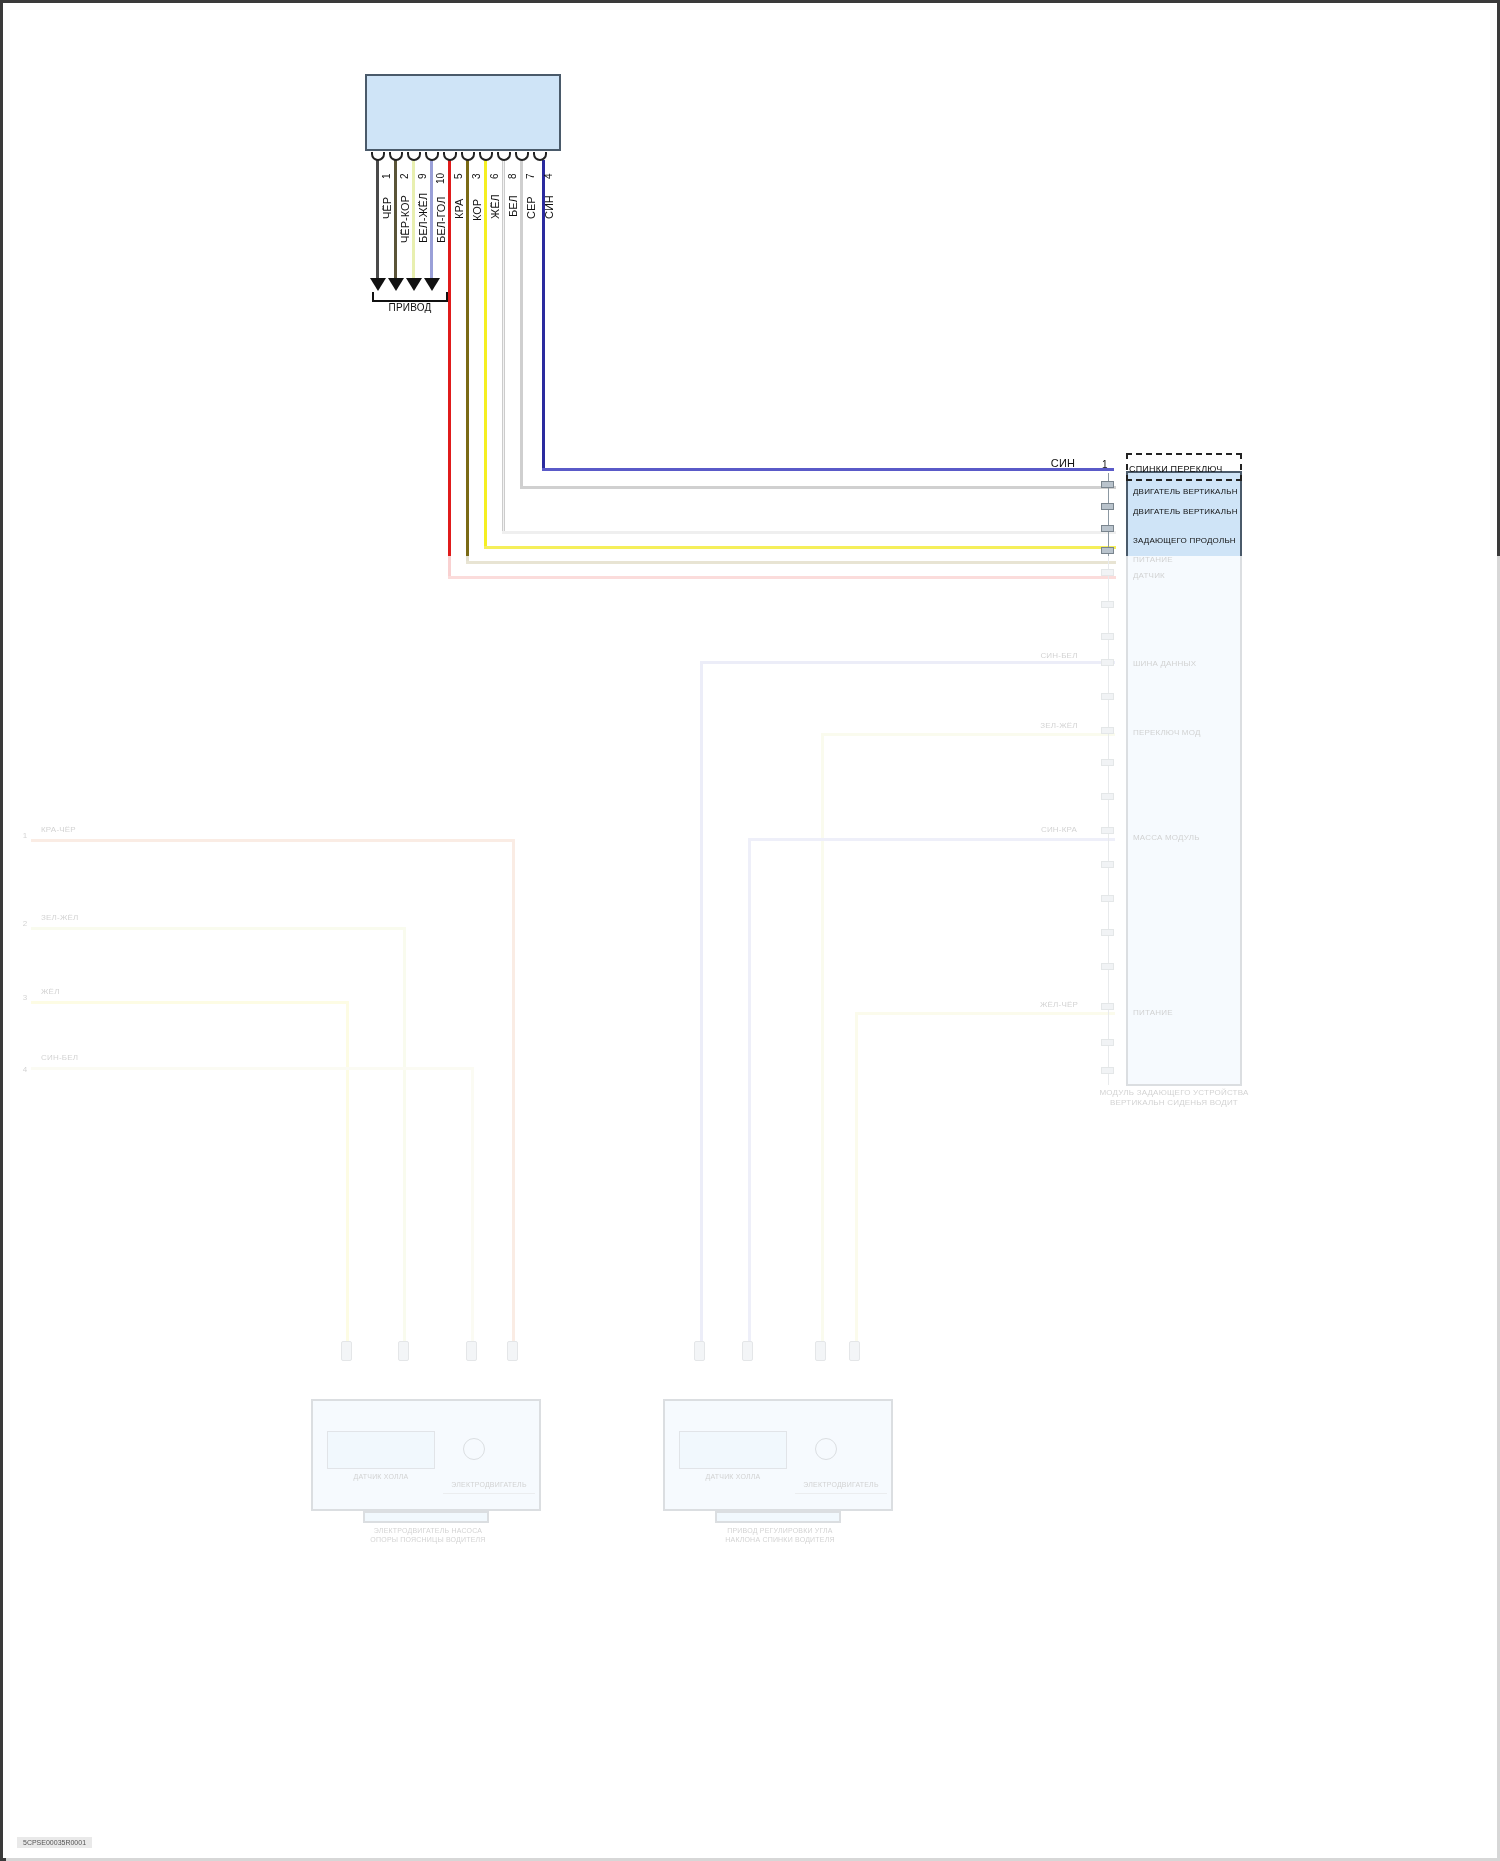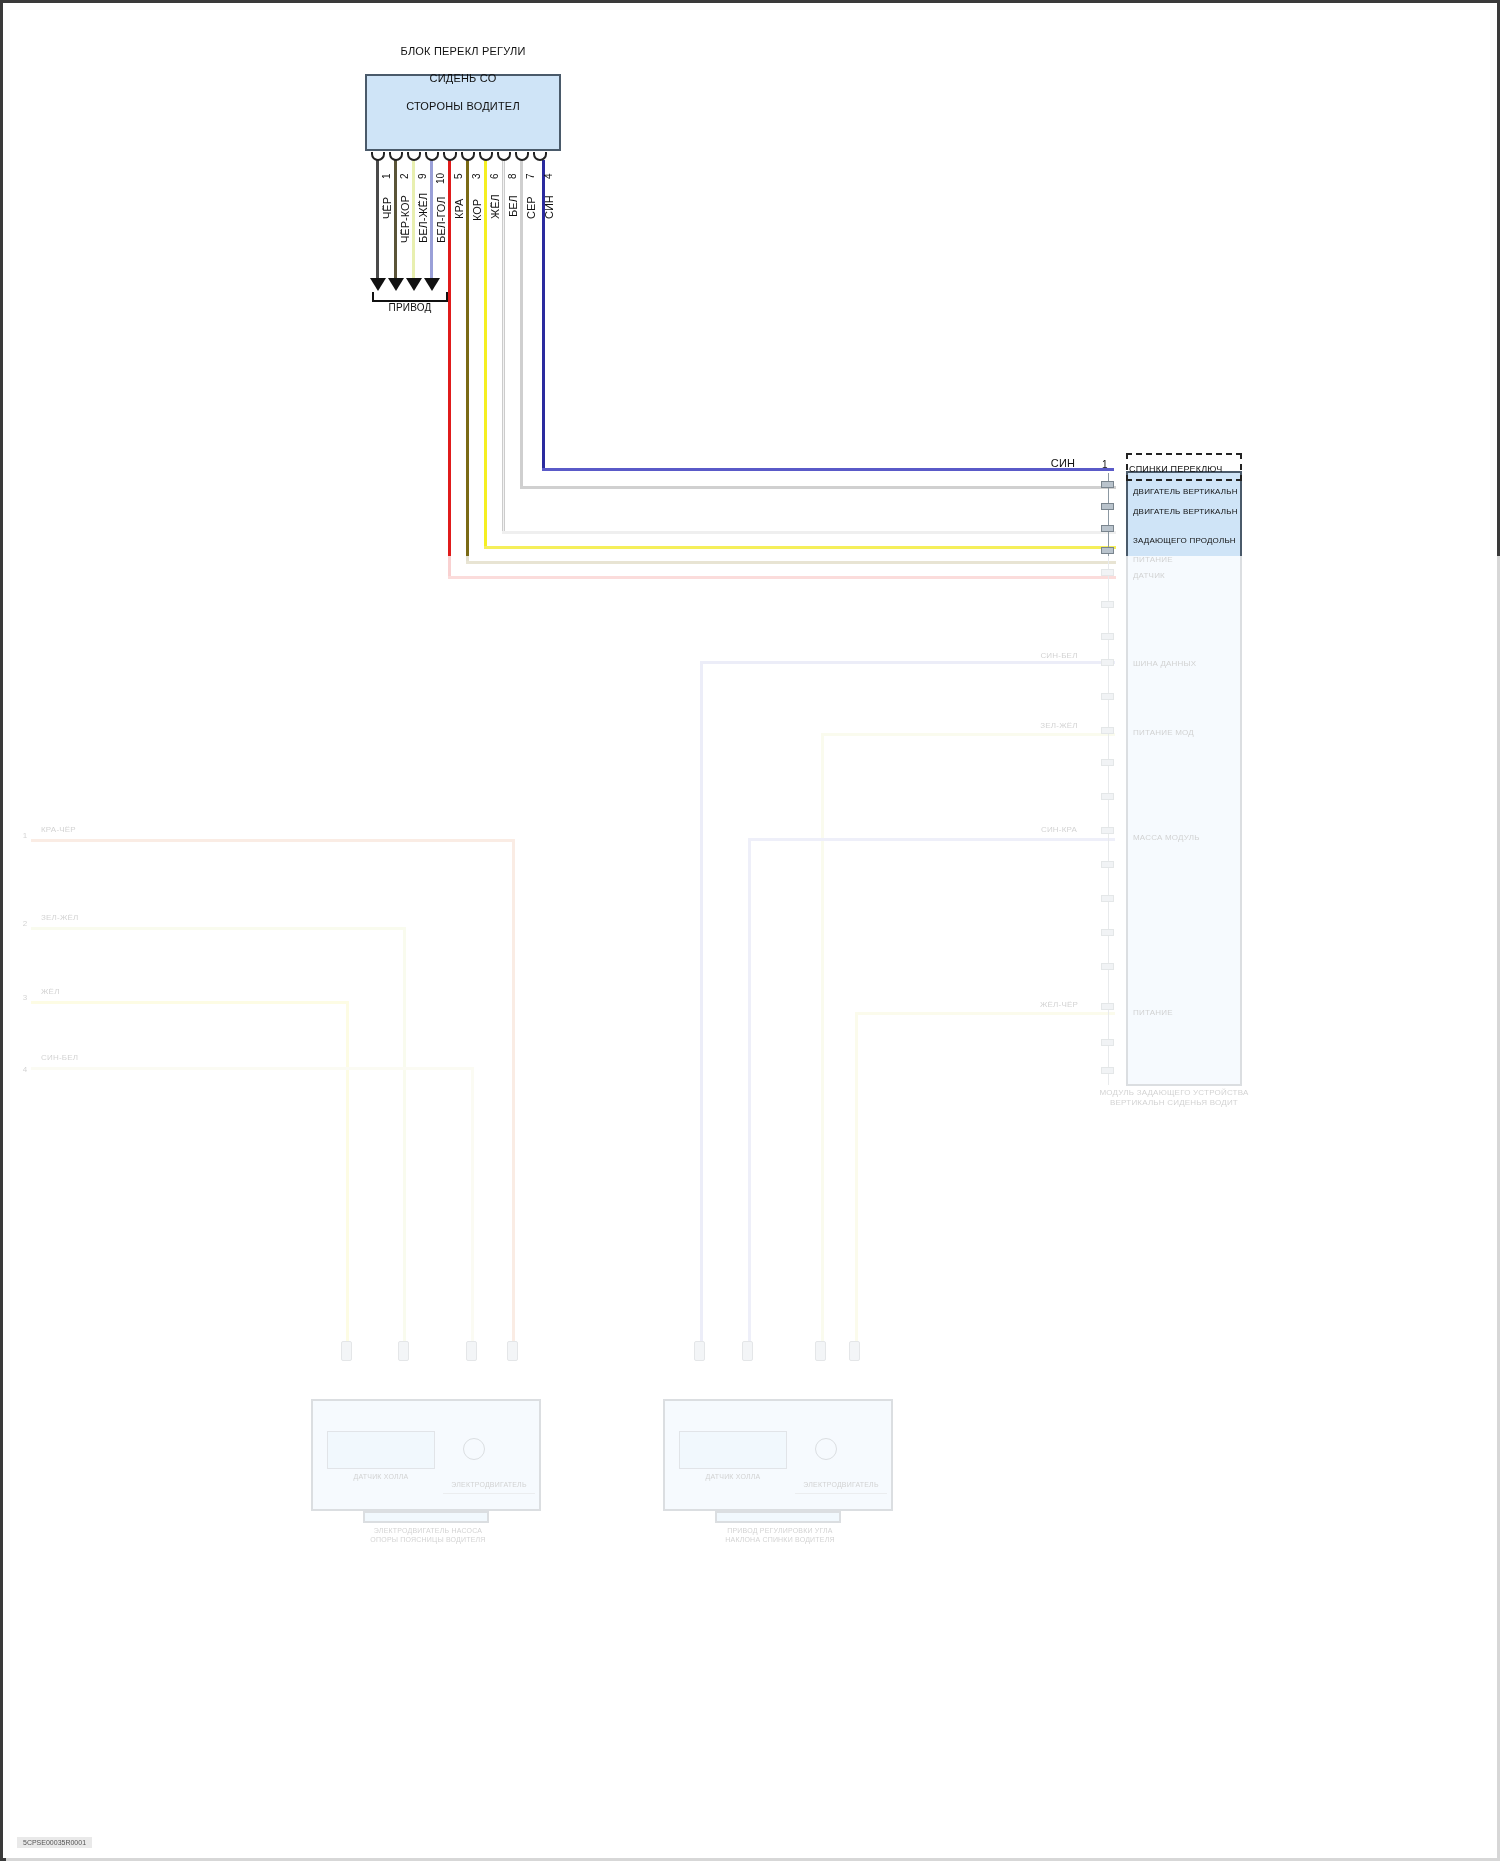--- a/index.html
+++ b/index.html
@@ -88,25 +88,20 @@
     position:absolute; left:14px; bottom:10px;
     font-size:7px; color:#555; background:#e9e9e9;
     padding:2px 6px; z-index:70;
   }
 </style>
 </head>
 <body>
 
 <div id="sheet">
 
-  <div class="lbl" style="left:360px; top:28px; width:200px;">
-    <div>БЛОК ПЕРЕКЛ РЕГУЛИ</div>
-    <div>СИДЕНЬ СО</div>
-    <div>СТОРОНЫ ВОДИТЕЛ</div>
-  </div>
 
   <div class="blk" style="left:362px; top:71px; width:196px; height:77px;"></div>
 
   <div class="hook" style="left:368px; top:149px;"></div>
   <div class="hook" style="left:386px; top:149px;"></div>
   <div class="hook" style="left:404px; top:149px;"></div>
   <div class="hook" style="left:422px; top:149px;"></div>
   <div class="hook" style="left:440px; top:149px;"></div>
   <div class="hook" style="left:458px; top:149px;"></div>
   <div class="hook" style="left:476px; top:149px;"></div>
@@ -192,21 +187,21 @@
   <div class="conn-pin" style="left:1098px; top:1000px;"></div>
   <div class="conn-pin" style="left:1098px; top:1036px;"></div>
   <div class="conn-pin" style="left:1098px; top:1064px;"></div>
 
   <div class="lbl left tiny" style="left:1130px; top:484px; width:108px;">ДВИГАТЕЛЬ ВЕРТИКАЛЬН</div>
   <div class="lbl left tiny" style="left:1130px; top:504px; width:108px;">ДВИГАТЕЛЬ ВЕРТИКАЛЬН</div>
   <div class="lbl left tiny" style="left:1130px; top:533px; width:108px;">ЗАДАЮЩЕГО ПРОДОЛЬН</div>
   <div class="lbl left tiny" style="left:1130px; top:552px; width:108px;">ПИТАНИЕ</div>
   <div class="lbl left tiny" style="left:1130px; top:568px; width:108px;">ДАТЧИК</div>
   <div class="lbl left tiny" style="left:1130px; top:656px; width:108px;">ШИНА ДАННЫХ</div>
-  <div class="lbl left tiny" style="left:1130px; top:725px; width:108px;">ПИТАНИЕ МОД</div>
+  <div class="lbl left tiny" style="left:1130px; top:725px; width:108px;">ПЕРЕКЛЮЧ МОД</div>
   <div class="lbl left tiny" style="left:1130px; top:830px; width:108px;">МАССА МОДУЛЬ</div>
   <div class="lbl left tiny" style="left:1130px; top:1005px; width:108px;">ПИТАНИЕ</div>
 
   <div class="lbl tiny" style="left:1086px; top:1085px; width:170px; white-space:pre-line;">МОДУЛЬ ЗАДАЮЩЕГО УСТРОЙСТВА
 ВЕРТИКАЛЬН СИДЕНЬЯ ВОДИТ</div>
 
   <div class="lbl tiny" style="left:1025px; top:648px; width:62px;">СИН-БЕЛ</div>
   <div class="wh" style="left:1022px; top:658px; width:90px; background:#a0a6dd;"></div>
   <div class="wh" style="left:697px; top:658px; width:330px; background:#a0a6dd;"></div>
   <div class="wv" style="left:697px; top:658px; height:692px; background:#a0a6dd;"></div>

